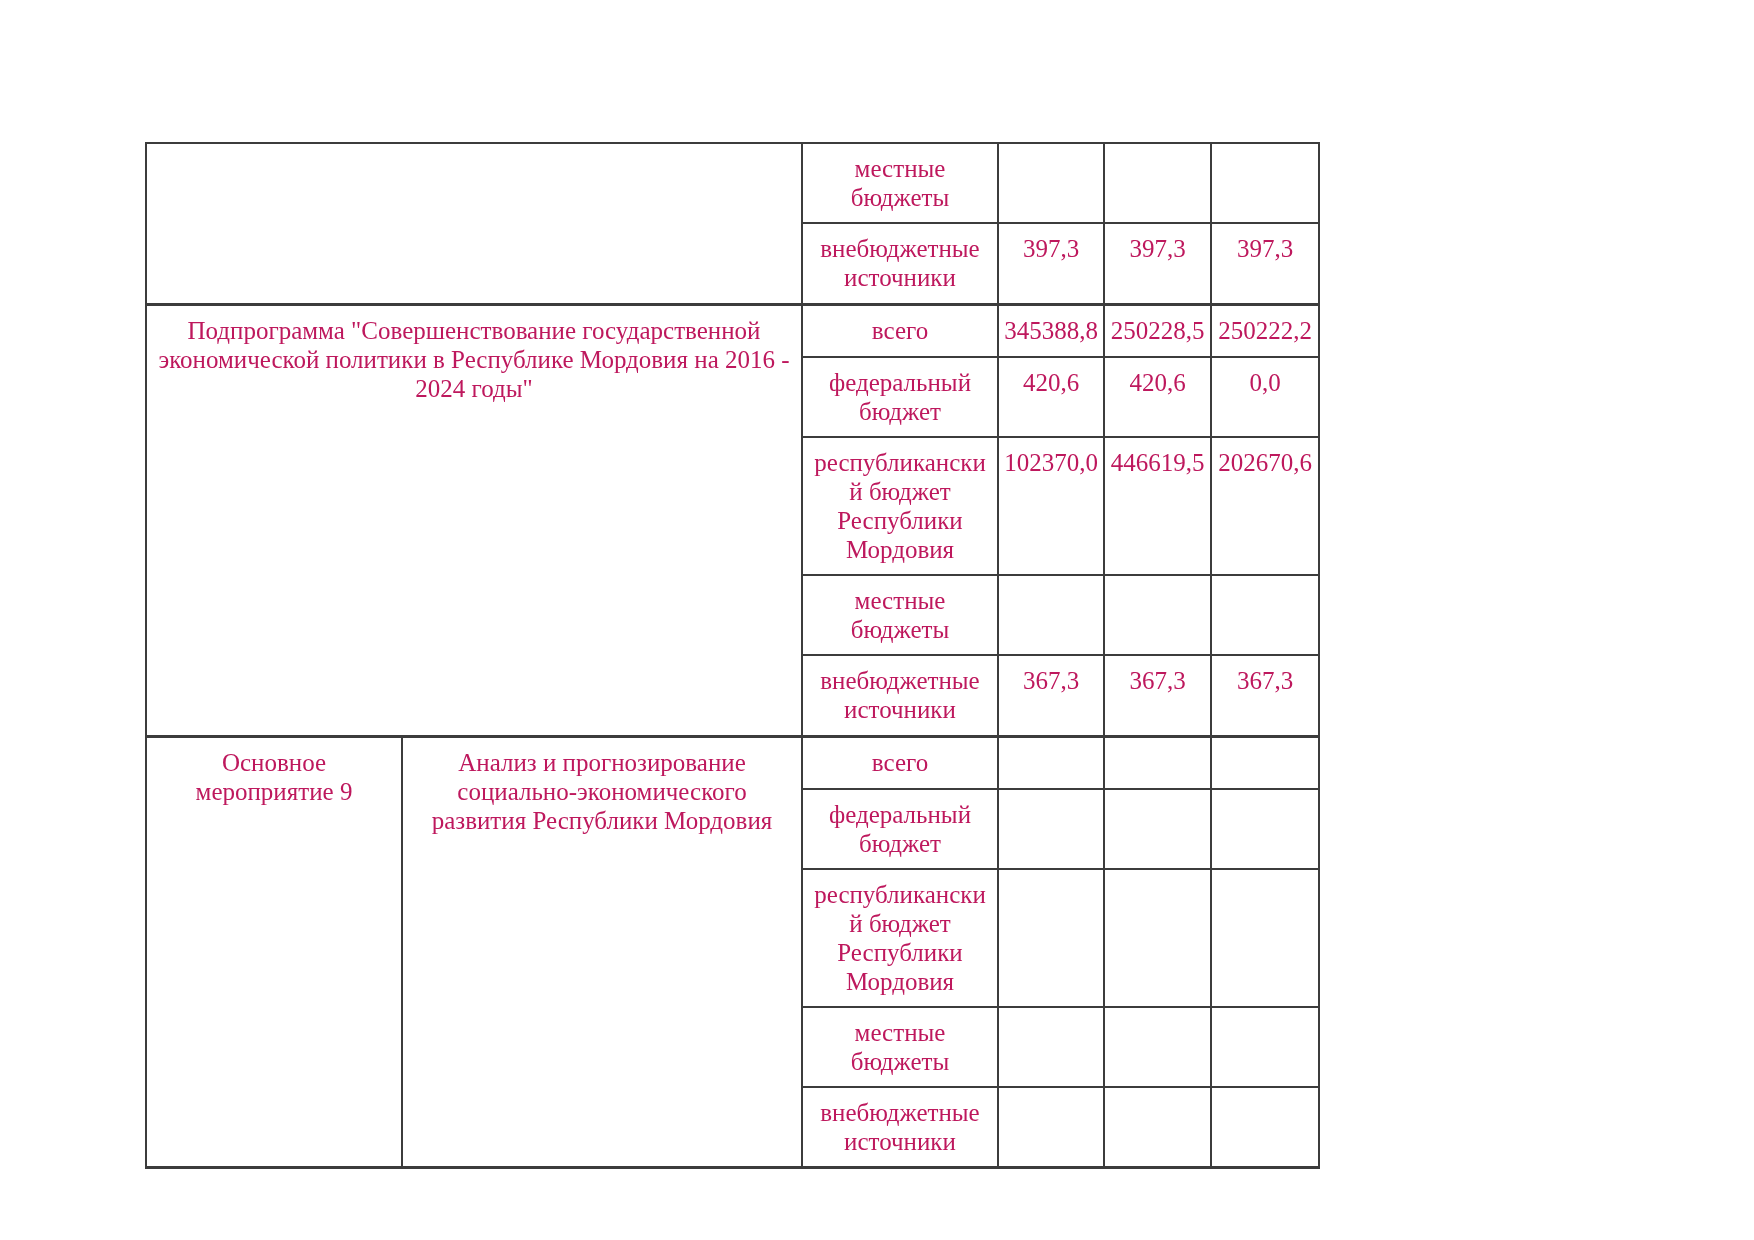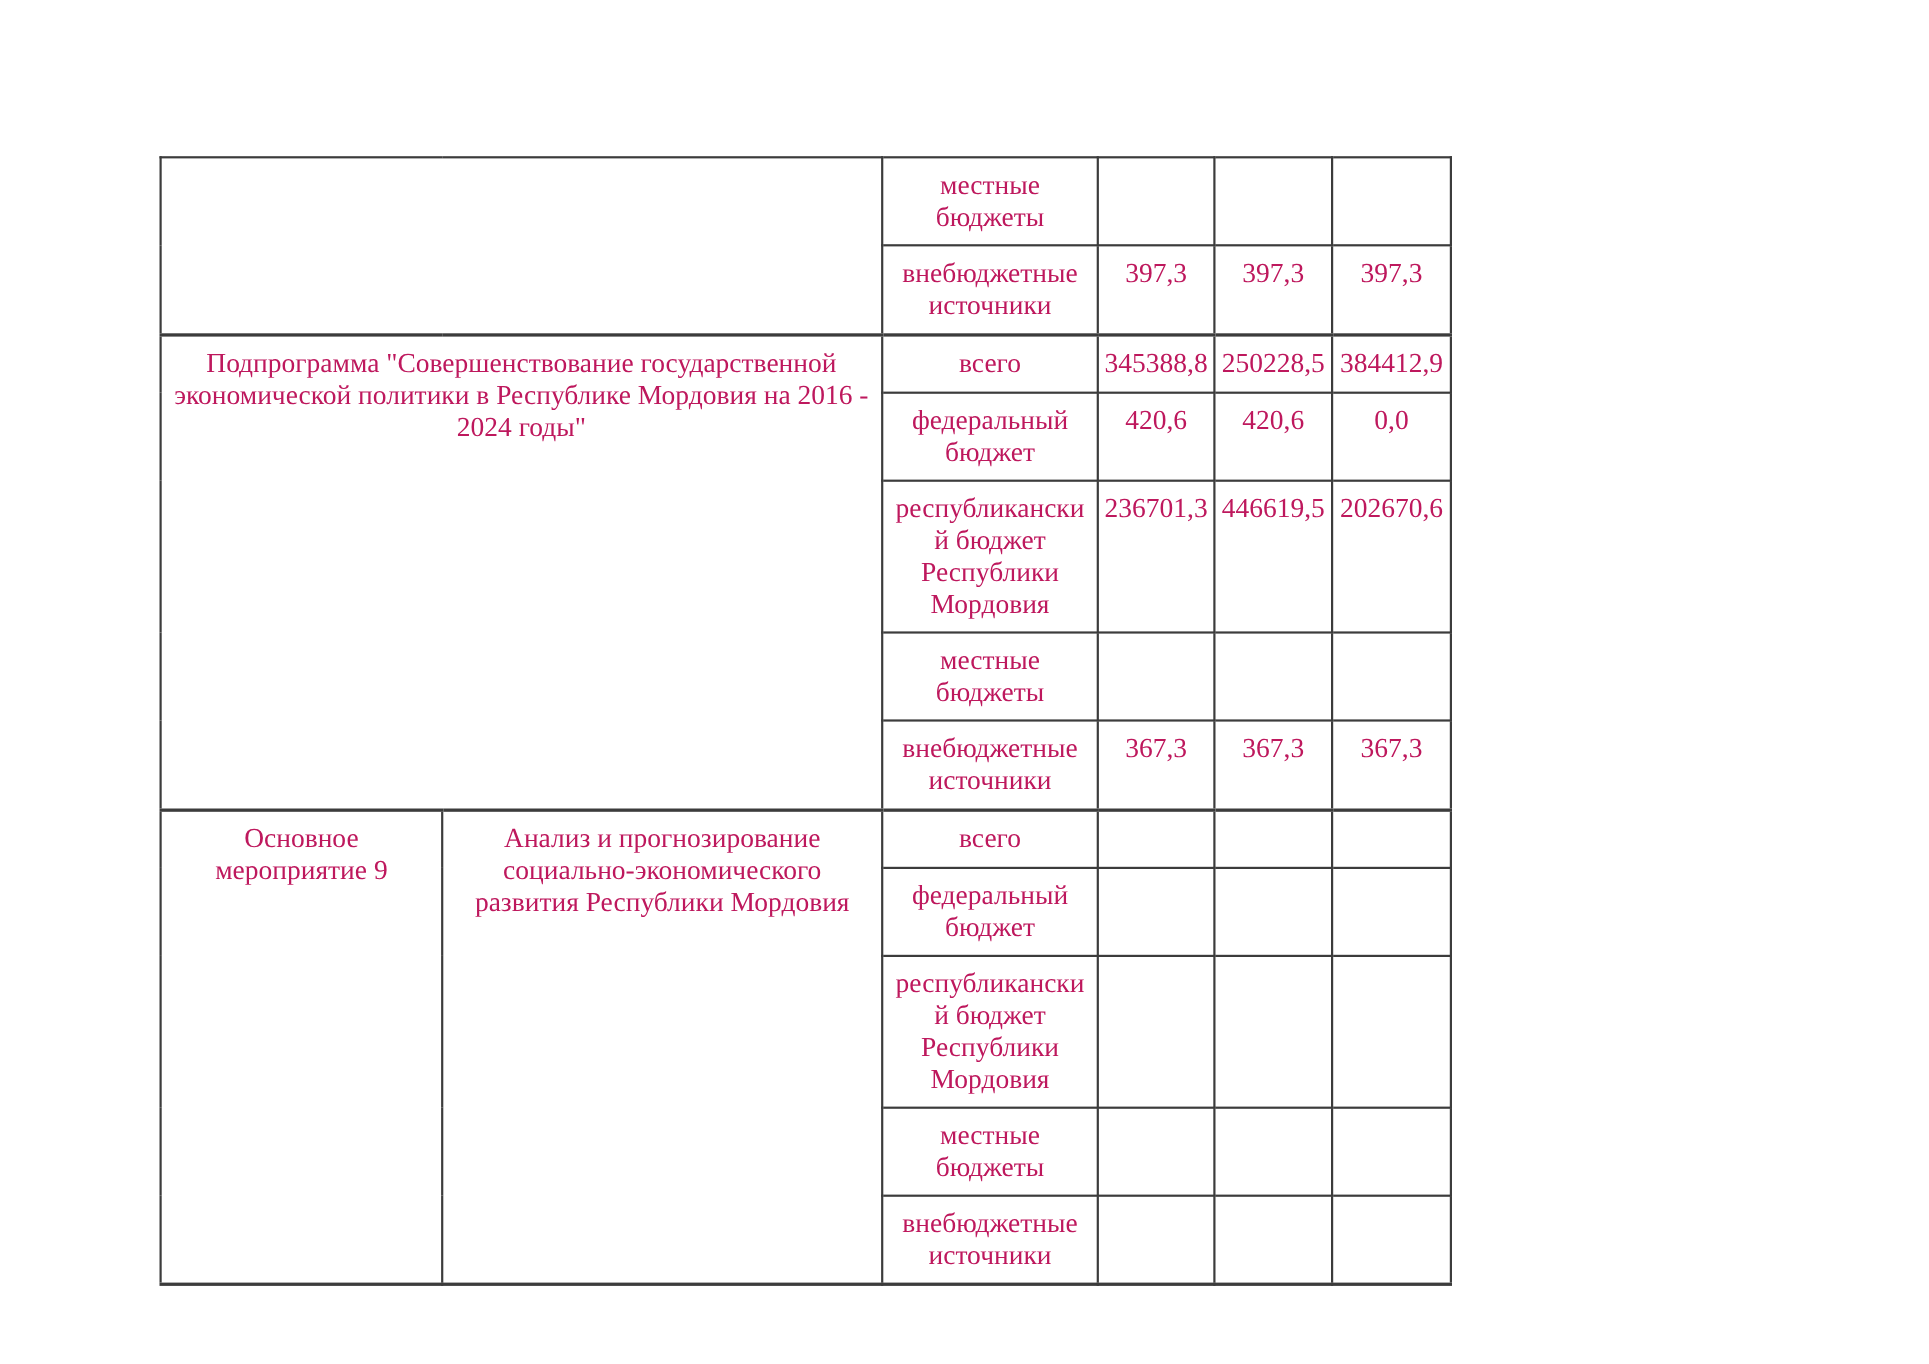--- a/index.html
+++ b/index.html
@@ -76,35 +76,35 @@
         <td>397,3</td>
       </tr>
 
       <tr class="bsep" style="height:53px">
         <td class="prog" colspan="2" rowspan="5">Подпрограмма "Совершенствование государственной
 экономической политики в Республике Мордовия на 2016 -
 2024 годы"</td>
         <td>всего</td>
         <td>345388,8</td>
         <td>250228,5</td>
-        <td>384412,9</td>
+        <td>250222,2</td>
       </tr>
       <tr style="height:80px">
         <td>федеральный
 бюджет</td>
         <td>420,6</td>
         <td>420,6</td>
         <td>0,0</td>
       </tr>
       <tr style="height:134px">
         <td>республикански
 й бюджет
 Республики
 Мордовия</td>
-        <td>236701,3</td>
+        <td>102370,0</td>
         <td>446619,5</td>
         <td>202670,6</td>
       </tr>
       <tr style="height:78px">
         <td>местные
 бюджеты</td>
         <td></td>
         <td></td>
         <td></td>
       </tr>

